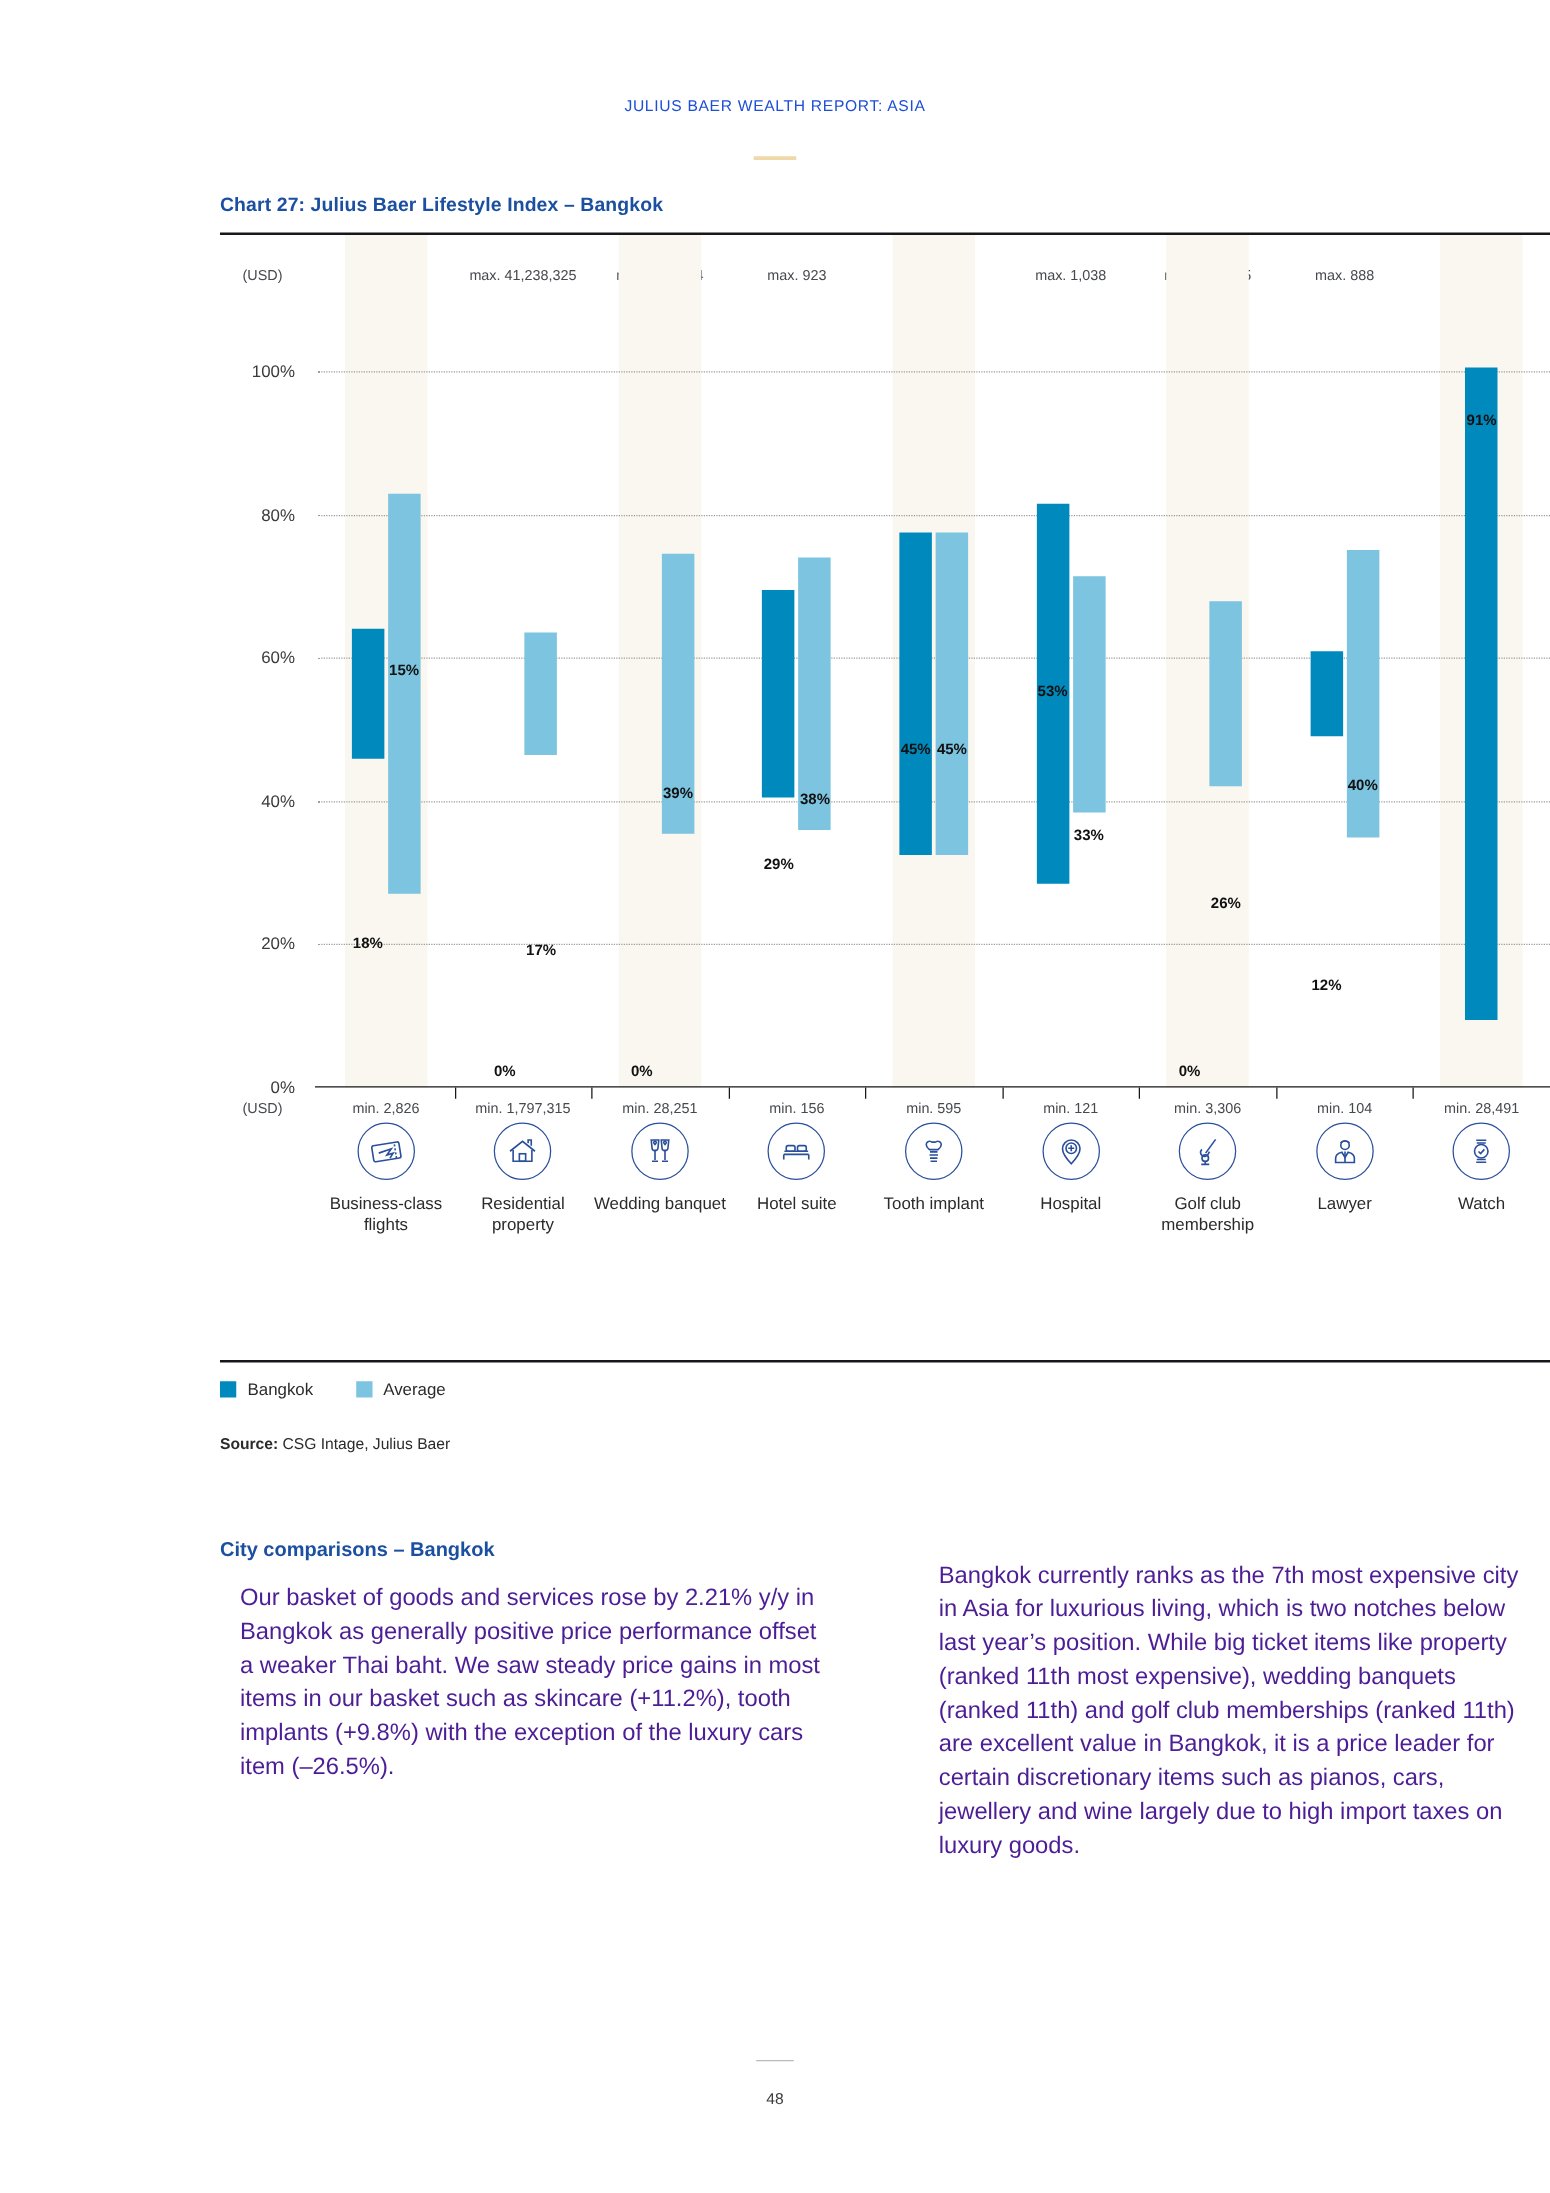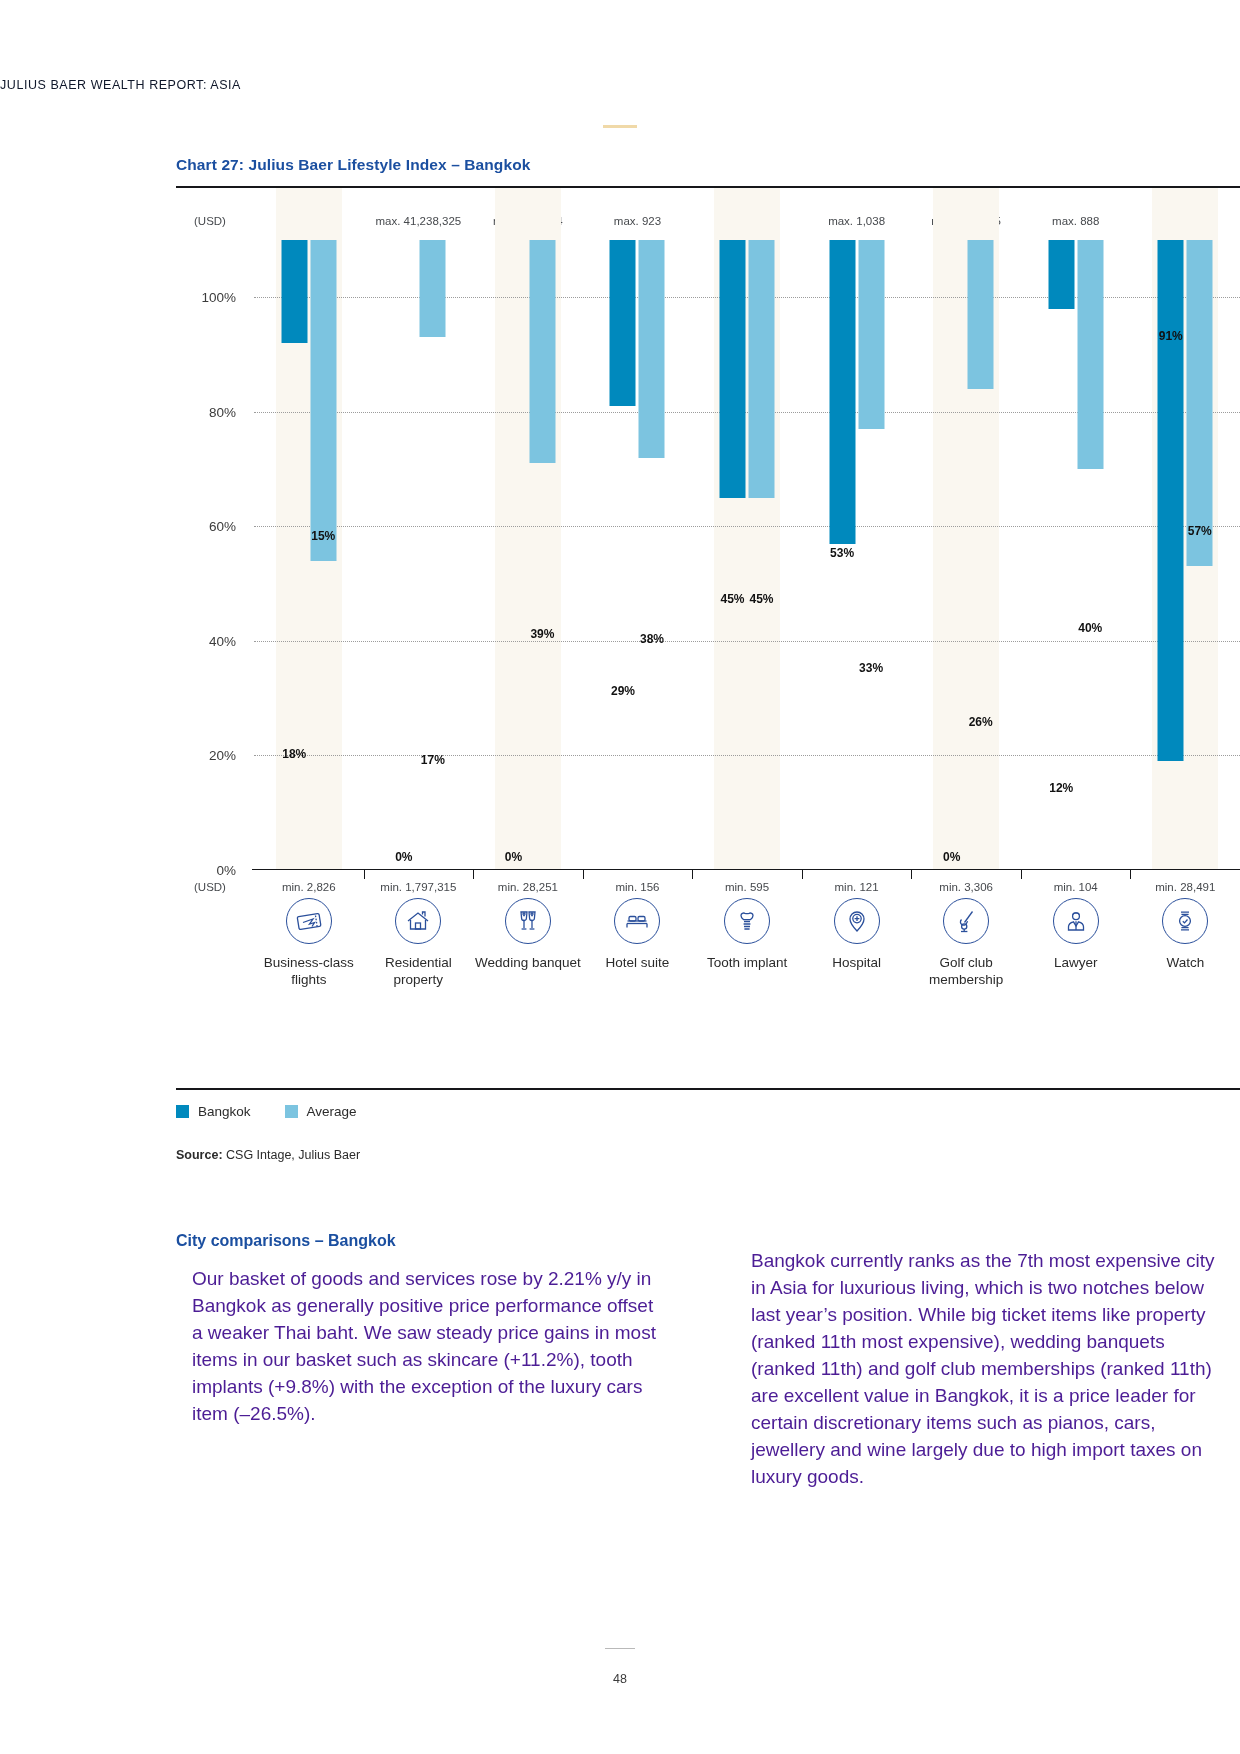--- a/index.html
+++ b/index.html
@@ -8,22 +8,22 @@
     background:#ffffff;
     font-family:"Liberation Sans", sans-serif;
     color:#1a1a1a;
     -webkit-font-smoothing:antialiased;
   }
   .page{position:relative;width:1240px;height:1754px;overflow:hidden;}
 
   
   .runhead{
     position:absolute;top:78px;left:0;width:1240px;
-    text-align:left;font-size:12.5px;letter-spacing:.55px;
-    color:#0f172a;
+    text-align:center;font-size:12.5px;letter-spacing:.55px;
+    color:#1d4ed8;
   }
   .rule-gold{
     position:absolute;top:125px;left:50%;transform:translateX(-50%);
     width:34px;height:3px;background:#f0d9a8;
   }
 
   
   .chart-title{
     position:absolute;left:176px;top:156px;
     font-size:15.5px;font-weight:bold;color:#1b4fa0;letter-spacing:.1px;
@@ -78,21 +78,21 @@
   .band{position:absolute;top:-52px;height:682px;background:#faf7f0;}
 
   .groups{
     position:absolute;left:0;top:0;right:0;height:630px;display:flex;
   }
   .group{flex:1 1 0;position:relative;height:100%;}
   .pair{
     position:absolute;bottom:0;left:50%;transform:translateX(-50%);
     display:flex;align-items:flex-end;gap:3px;height:100%;
   }
-  .barwrap{position:relative;width:26px;height:100%;display:flex;align-items:flex-start;}
+  .barwrap{position:relative;width:26px;height:100%;display:flex;align-items:center;}
   .bar{width:26px;}
   .bar.city{background:#0089bd;}
   .bar.avg{background:#7cc4e0;}
   .vlabel{
     position:absolute;left:50%;transform:translateX(-50%);
     font-size:12px;font-weight:bold;color:#111;white-space:nowrap;
   }
 
   
   .cats{
@@ -302,24 +302,20 @@
                 <div class="vlabel" style="bottom: 235.091px;">40%</div>
               </div>
             </div>
           </div>
           <div class="group">
             <div class="pair">
               <div class="barwrap">
                 <div class="bar city" style="height: 521.182px;"></div>
                 <div class="vlabel" style="bottom: 527.182px;">91%</div>
               </div>
-              <div class="barwrap">
-                <div class="bar avg" style="height: 326.455px;"></div>
-                <div class="vlabel" style="bottom: 332.455px;">57%</div>
-              </div>
             </div>
           </div>
         </div>
     </div>
 
     <div class="strip strip-min">
       <div class="usd">(USD)</div>
       <div id="mincells" style="flex:1 1 0;display:flex;">
           <div class="cell">min. 2,826</div>
           <div class="cell">min. 1,797,315</div>

